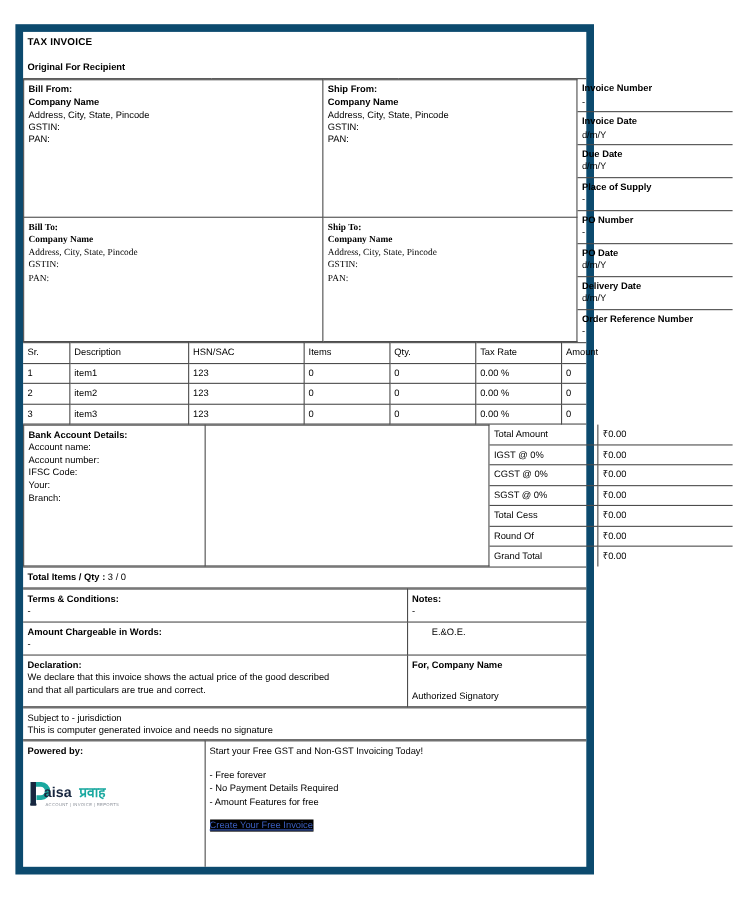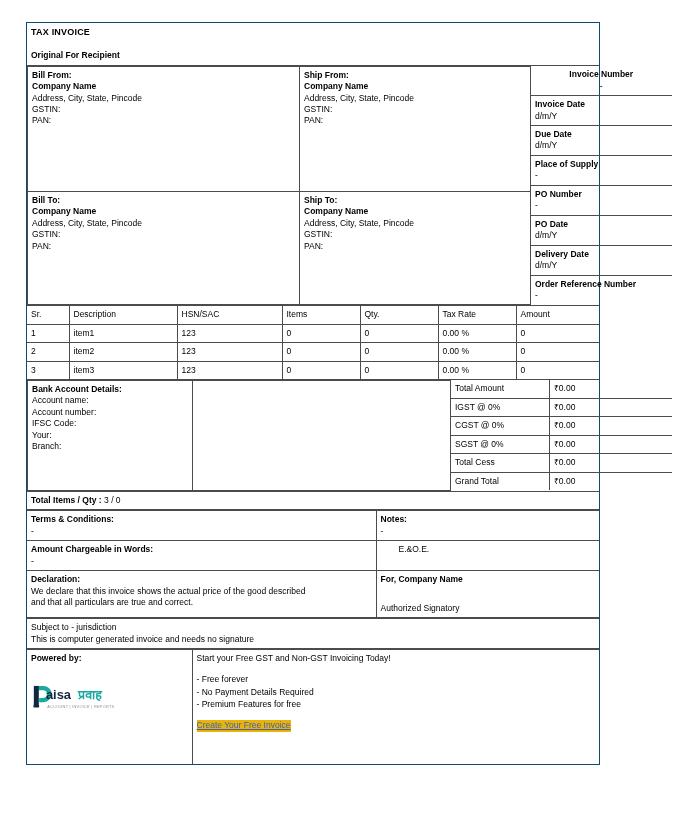--- a/index.html
+++ b/index.html
@@ -11,25 +11,25 @@
     width: 677px;
     height: 822px;
     font-family: "Liberation Sans", sans-serif;
     font-size: 8.5px;
     color: #000000;
     -webkit-font-smoothing: none;
   }
 
   .page {
     position: absolute;
-    left: 26px;
+    left: 14px;
     top: 22px;
-    width: 574px;
+    width: 526px;
     box-sizing: border-box;
-    border: 1px solid #0c4a6e;
+    border: 7px solid #0c4a6e;
   }
 
   table.grid {
     width: 100%;
     border-collapse: collapse;
     table-layout: fixed;
   }
   table.grid td, table.grid th {
     border: 1px solid #4c4c4c;
     padding: 3px 4px;
@@ -57,21 +57,21 @@
     font-weight: bold;
     font-size: 8.5px;
     margin-top: 12px;
   }
 
   
   .party {
     height: 118px;
     vertical-align: top;
   }
-  .party-short { height: 106px; }
+  .party-short { height: 106px; font-family: Liberation Serif, serif; }
   .lbl-bold { font-weight: bold; display: block; }
   .line { display: block; }
 
   
   .meta-cell {
     padding: 3px 4px 4px 4px;
   }
   .meta-label { font-weight: bold; display: block; }
   .meta-value { display: block; }
 
@@ -144,21 +144,21 @@
   .powered { font-weight: bold; display: block; margin-bottom: 20px; }
 
   .logo { width: 96px; }
   .promo-head { display: block; margin-bottom: 9px; }
   .promo-item { display: block; line-height: 1.45; }
   .promo-link {
     display: inline-block;
     margin-top: 10px;
     color: #3b5fc0;
     text-decoration: underline;
-    background: #eab308;
+    background: #000000;
   }
 </style>
 </head>
 <body>
 
 <div class="page">
 
   <table class="grid">
     <tbody>
         <tr>
@@ -190,21 +190,21 @@
         <span class="lbl-bold">Ship From:</span>
         <span class="lbl-bold">Company Name</span>
         <span class="line">Address, City, State, Pincode</span>
         <span class="line">GSTIN:</span>
         <span class="line">PAN:</span>
       </td>
       <td class="nest" rowspan="2">
         <table class="totals-table">
           <tbody>
                 <tr>
-            <td class="meta-cell" style="border-top:0;border-left:0;border-right:0;text-align:center;">
+            <td class="meta-cell" style="border-top:0;border-left:0;border-right:0;">
               <span class="meta-label">Invoice Number</span>
               <span class="meta-value">-</span>
             </td>
           </tr>
           <tr>
             <td class="meta-cell" style="border-left:0;border-right:0;">
               <span class="meta-label">Invoice Date</span>
               <span class="meta-value">d/m/Y</span>
             </td>
           </tr>
@@ -353,20 +353,24 @@
             <td class="totals-val">₹0.00</td>
           </tr>
           <tr>
             <td class="totals-lbl">SGST @ 0%</td>
             <td class="totals-val">₹0.00</td>
           </tr>
           <tr>
             <td class="totals-lbl">Total Cess</td>
             <td class="totals-val">₹0.00</td>
           </tr>
+          <tr>
+            <td class="totals-lbl">Round Of</td>
+            <td class="totals-val">₹0.00</td>
+          </tr>
           <tr class="grand">
             <td class="totals-lbl">Grand Total</td>
             <td class="totals-val">₹0.00</td>
           </tr>
         </tbody>
             </table>
       </td>
     </tr>
   </tbody>
     </table>
@@ -451,20 +455,20 @@
 
           <text x="98" y="32" font-family="'Liberation Sans', sans-serif" font-size="26" font-weight="bold" fill="#1aa9a0">प्रवाह</text>
 
           <text x="34" y="50" font-family="'Liberation Sans', sans-serif" font-size="8" letter-spacing="0.6" fill="#8a8f98">ACCOUNT | INVOICE | REPORTS</text>
         </svg>
       </td>
       <td class="footer-right" style="border-right:0;border-bottom:0;">
         <span class="promo-head">Start your Free GST and Non-GST Invoicing Today!</span>
         <span class="promo-item">- Free forever</span>
         <span class="promo-item">- No Payment Details Required</span>
-        <span class="promo-item">- Premium Features for free</span>
+        <span class="promo-item">- Amount Features for free</span>
         <a class="promo-link" href="#">Create Your Free Invoice</a>
       </td>
     </tr>
   </tbody>
     </table>
 
 </div>
 
 </body></html>

